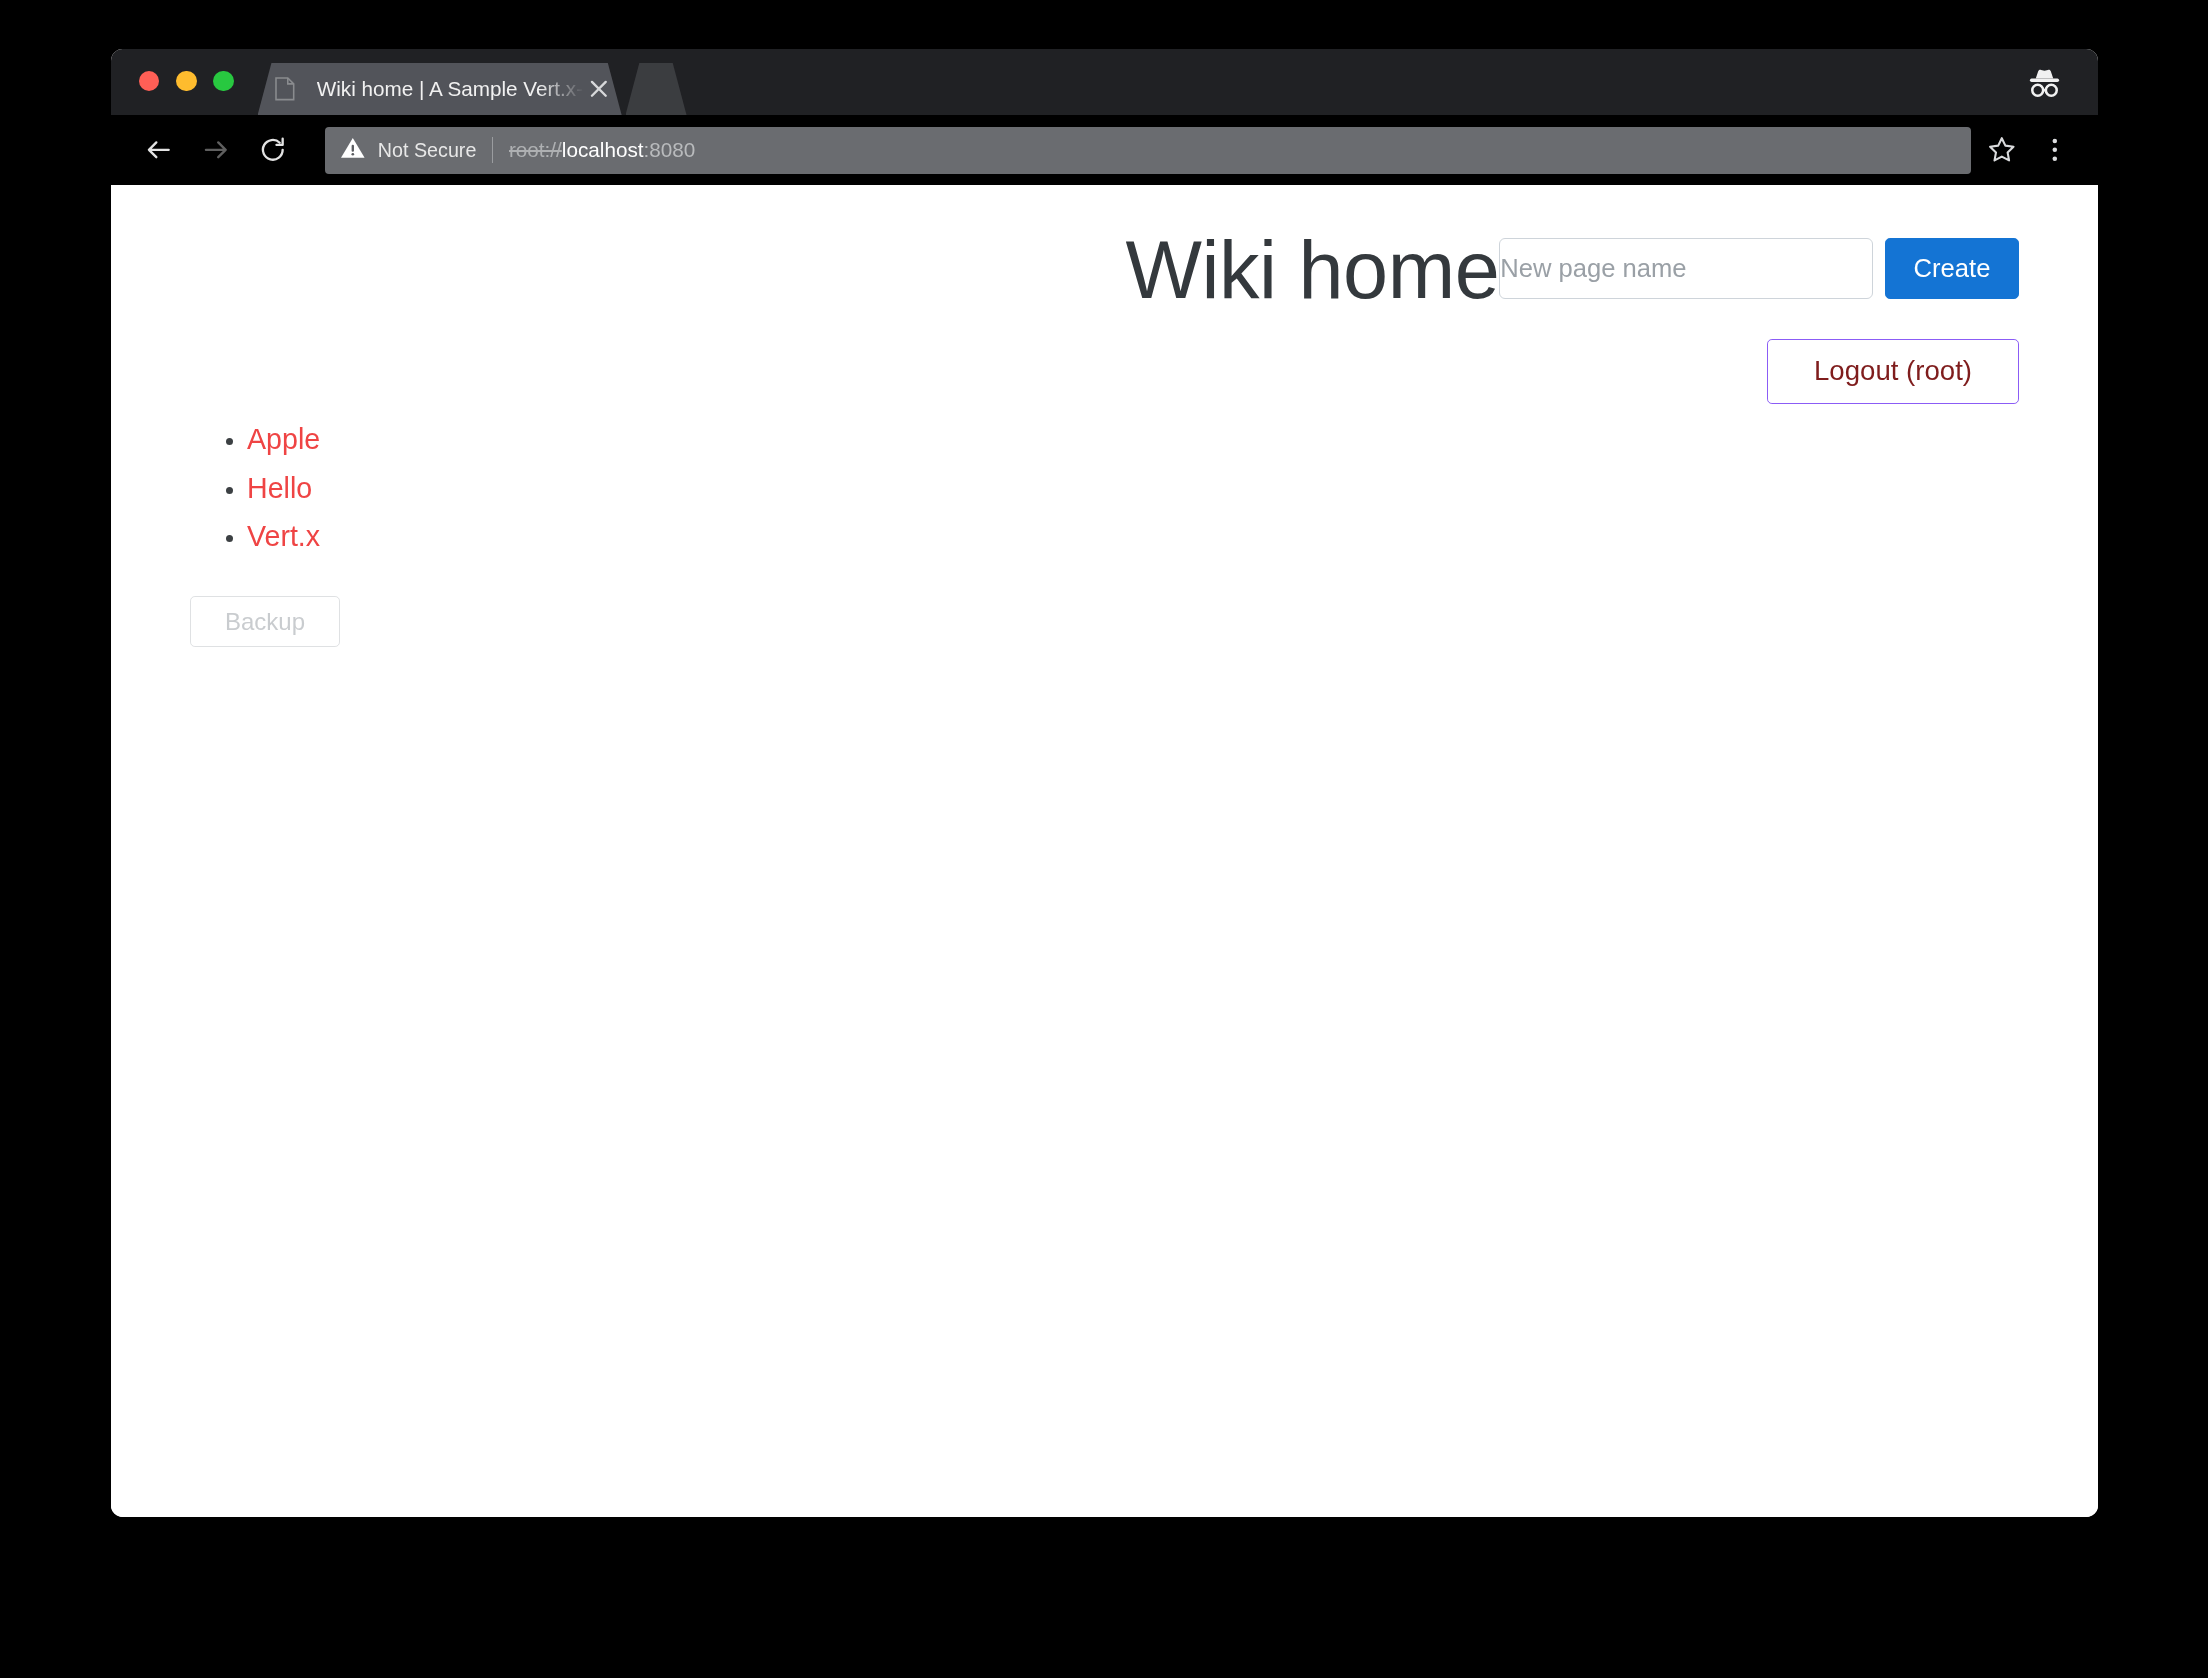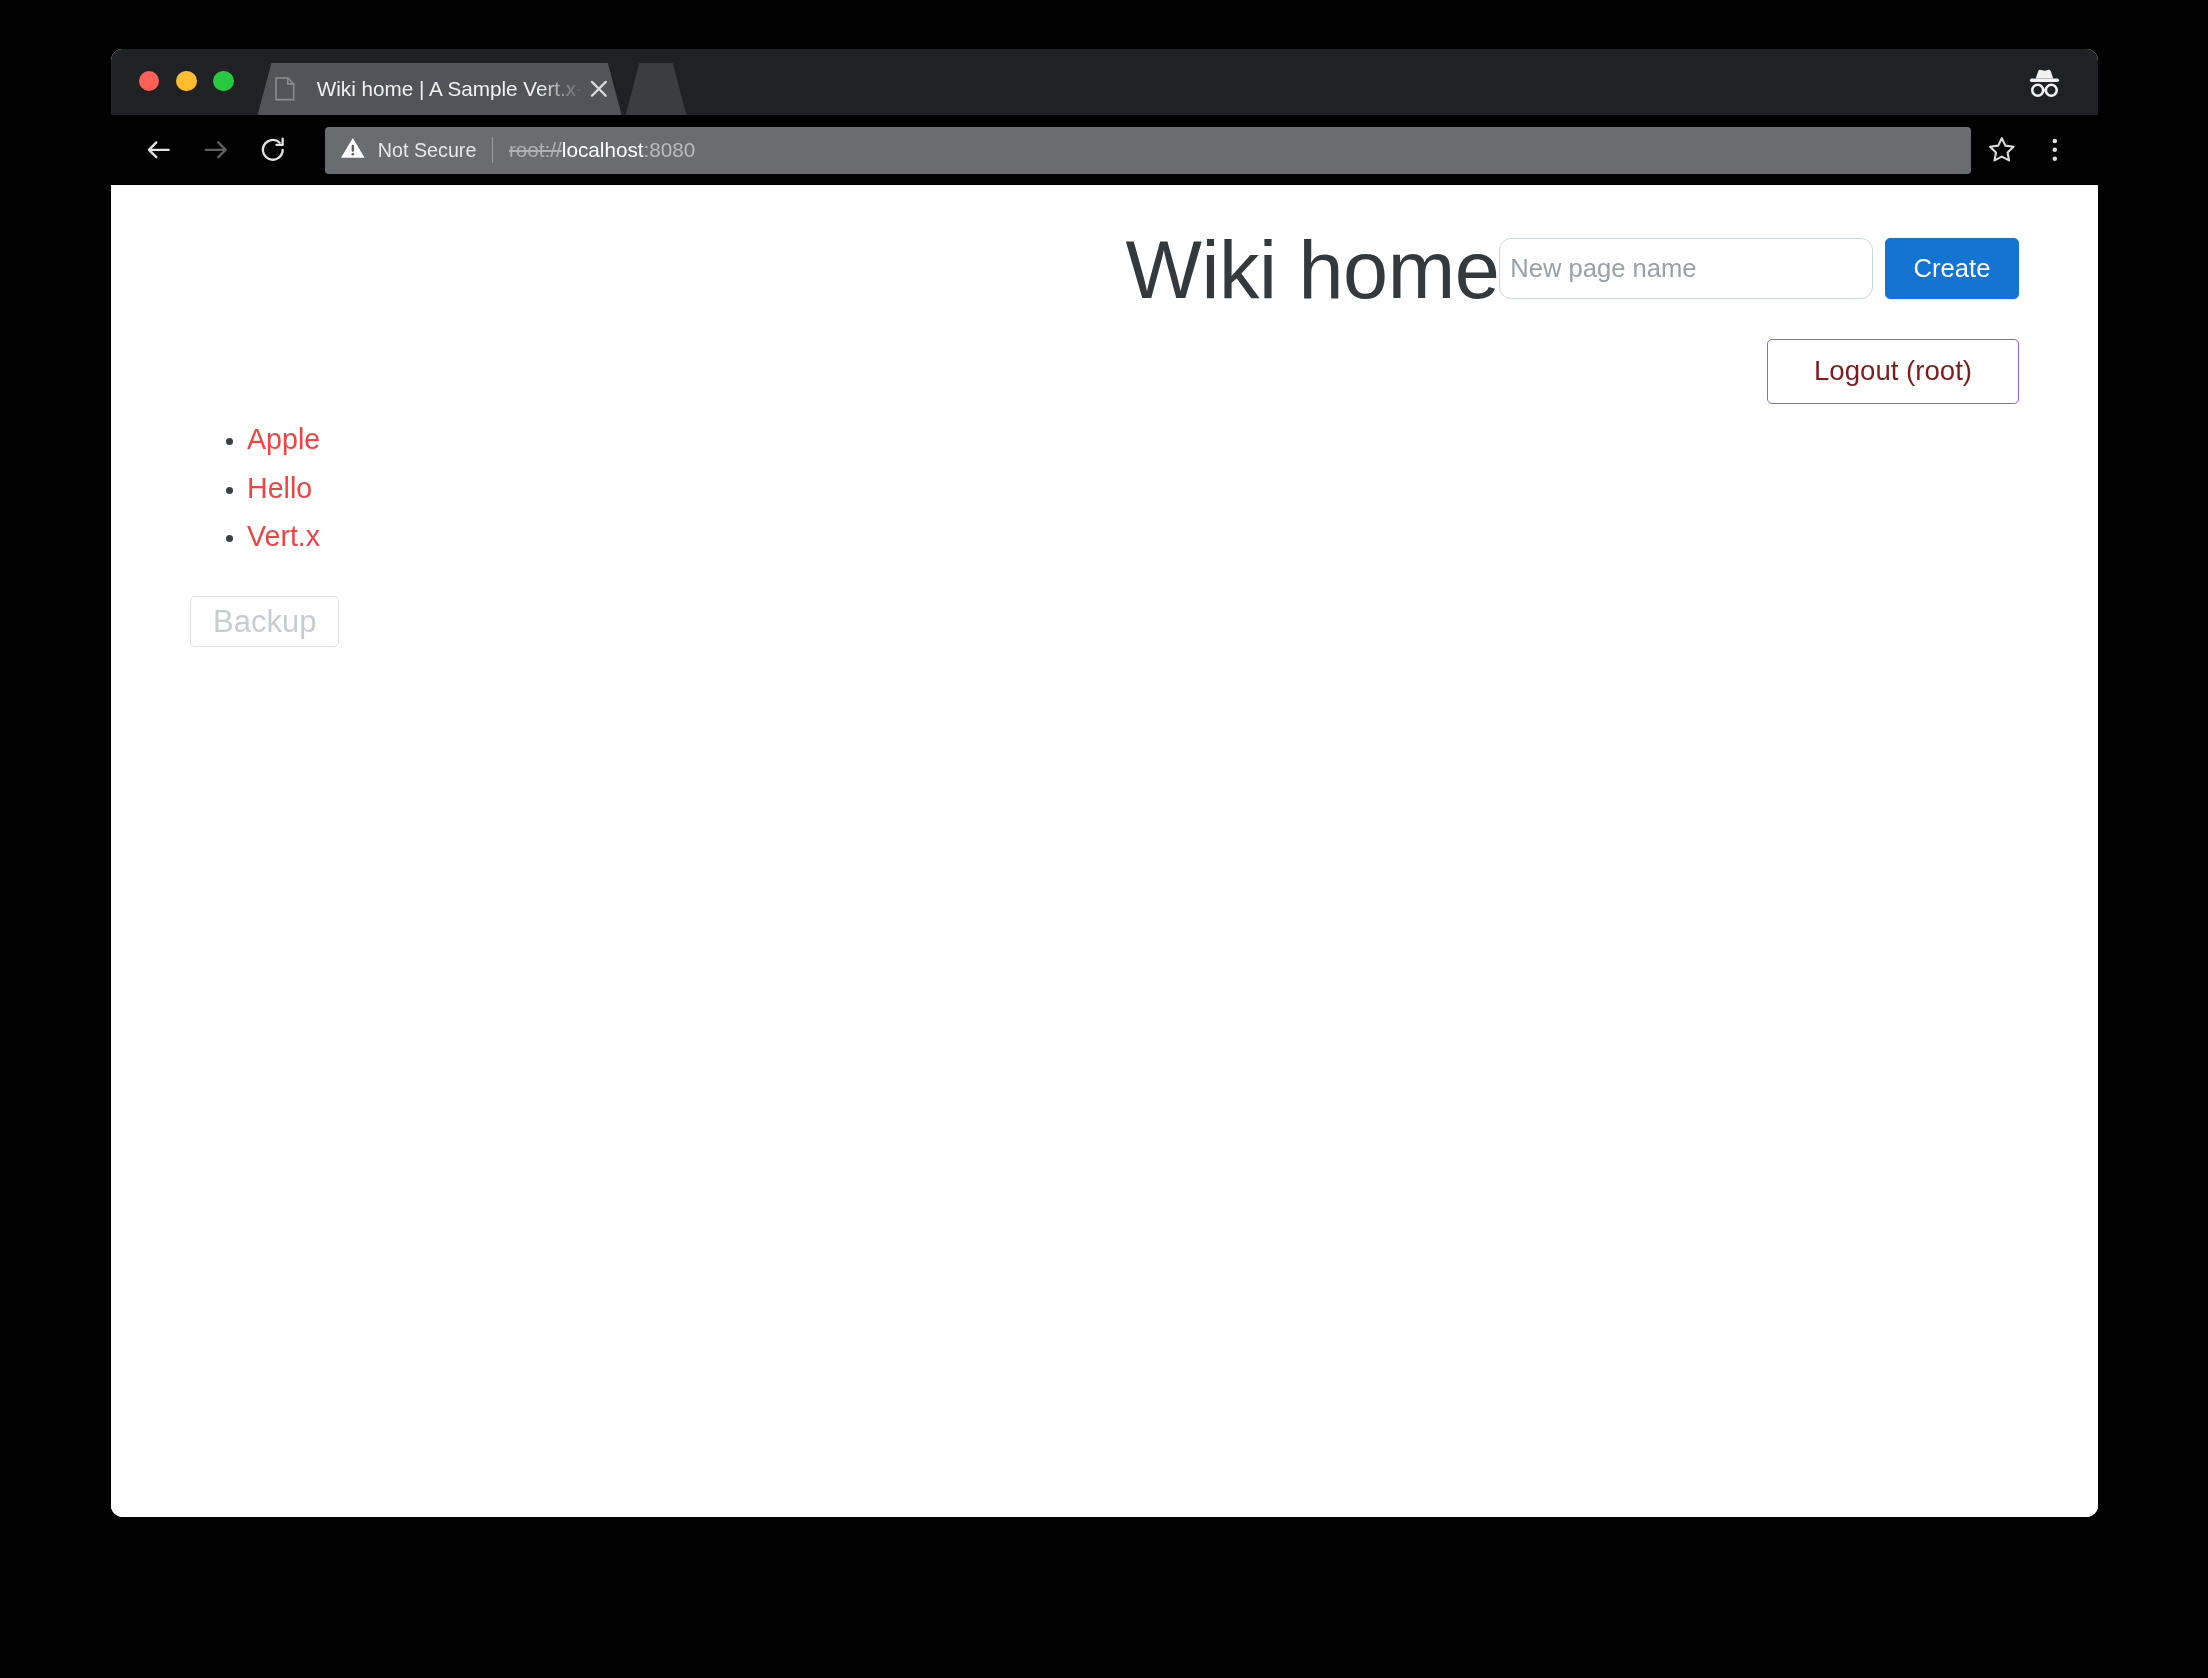--- a/index.html
+++ b/index.html
@@ -214,25 +214,25 @@
   .create-form {
     display: flex;
     align-items: center;
     margin-top: 17.7px;
   }
   .name-input {
     width: 374px;
     height: 61px;
     box-sizing: border-box;
     border: 1px solid #ced4da;
-    border-radius: 12px;
+    border-radius: 6px;
     font-size: 25.6px;
     font-family: "Liberation Sans", sans-serif;
     color: #495057;
-    padding: 0 10px;
+    padding: 0 0;
     background: #fff;
     outline: none;
   }
   .name-input::placeholder { color: #9aa0a6; }
   .btn {
     font-family: "Liberation Sans", sans-serif;
     font-size: 25.6px;
     border-radius: 4.9px;
     cursor: pointer;
     box-sizing: border-box;
@@ -283,22 +283,22 @@
     color: #ef4444;
     text-decoration: none;
     font-size: 28.6px;
   }
 
   .btn-backup {
     background: #ffffff;
     border: 1px solid #dfe1e3;
     color: #c9cccf;
     height: 51px;
-    padding: 0 22px;
-    font-size: 31px;
+    padding: 0 34px;
+    font-size: 24px;
     margin-top: 27.6px;
     display: inline-block;
     line-height: 49px;
   }
 </style>
 </head>
 <body>
 
 <div class="browser-window">
 

